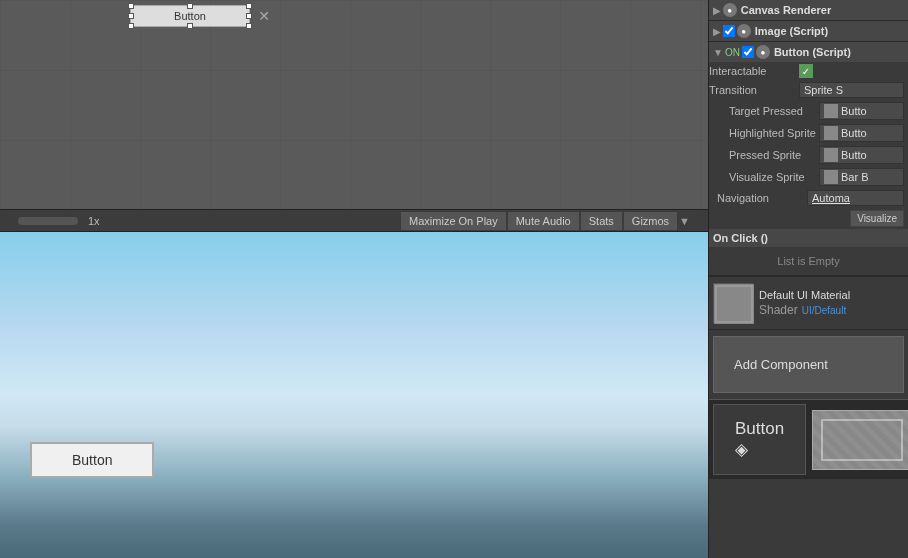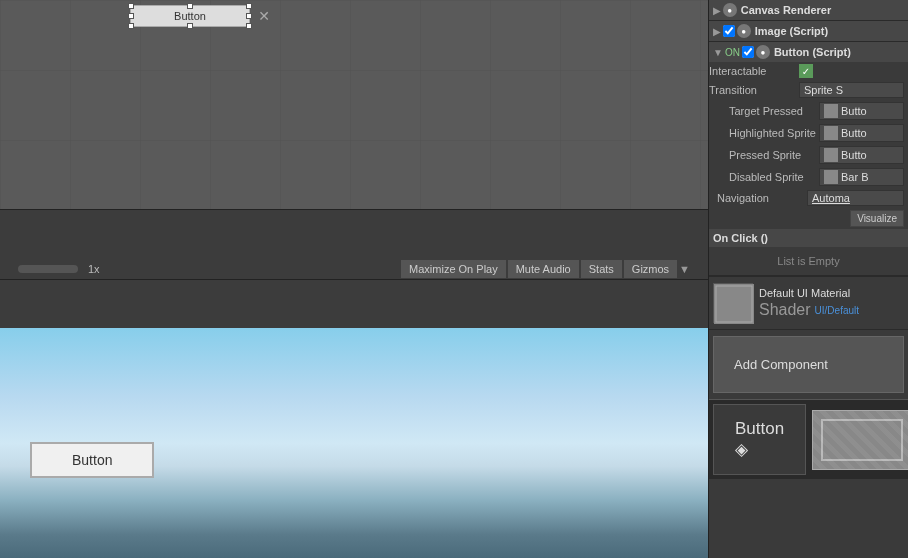--- a/index.html
+++ b/index.html
@@ -13,21 +13,20 @@
       display: flex;
     }
 
     
     .left-panel {
       width: 708px;
       height: 558px;
       display: flex;
       flex-direction: column;
       background: #3c3c3c;
-      gap: 48px;
     }
 
     
     .scene-view {
       width: 708px;
       height: 210px;
       background: #5a5a5a;
       position: relative;
       border-bottom: 1px solid #222;
     }
@@ -341,21 +340,21 @@
 
     .material-shader-row {
       display: flex;
       align-items: center;
       gap: 4px;
       margin-top: 2px;
     }
 
     .shader-label {
       color: #999;
-      font-size: 16px;
+      font-size: 12px;
     }
 
     .shader-value {
       color: #4a90d9;
       font-size: 10px;
     }
 
     
     .add-component-btn {
       margin: 6px 4px;
@@ -569,21 +568,21 @@
 
     <div class="inspector-row indented">
       <span class="row-label">Pressed Sprite</span>
       <span class="row-value small-preview">
         <span class="preview-thumb"></span>
         <span>Butto</span>
       </span>
     </div>
 
     <div class="inspector-row indented">
-      <span class="row-label">Disabled Sprite</span>
+      <span class="row-label">Visualize Sprite</span>
       <span class="row-value small-preview">
         <span class="preview-thumb"></span>
         <span>Bar B</span>
       </span>
     </div>
 
     <div class="nav-row">
       <span class="nav-label">Navigation</span>
       <span class="nav-value">Automa</span>
     </div>

